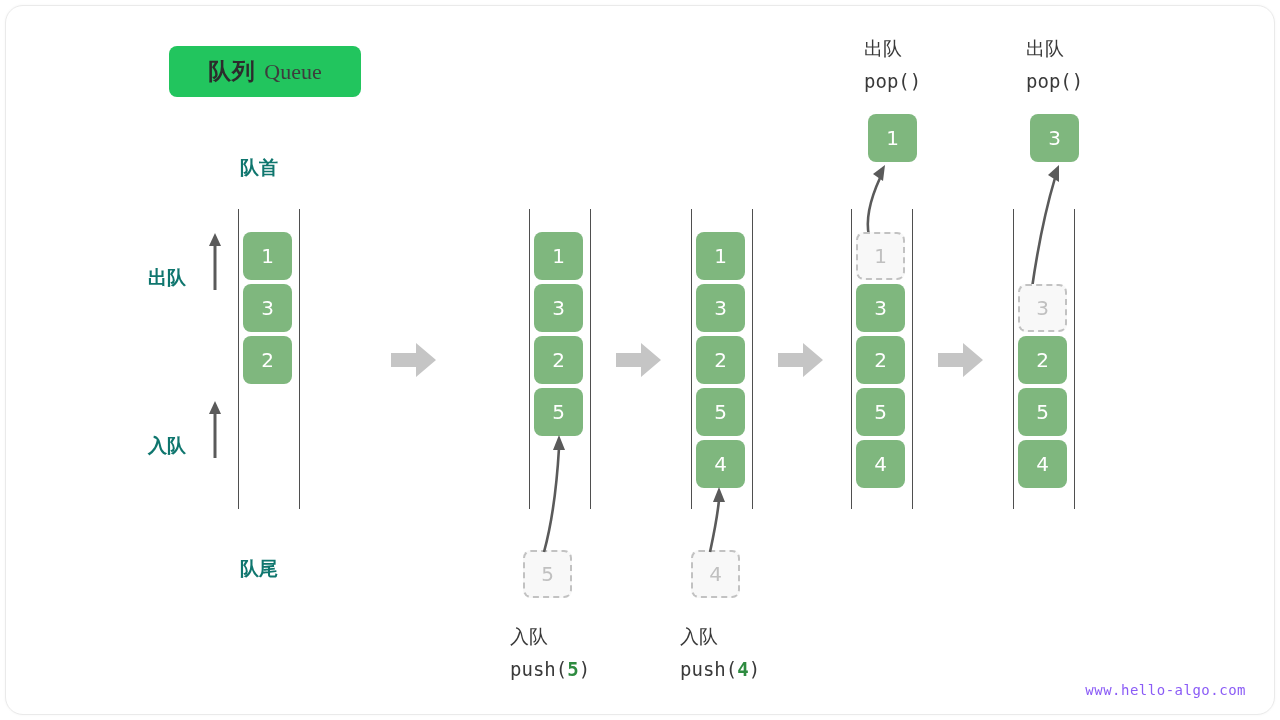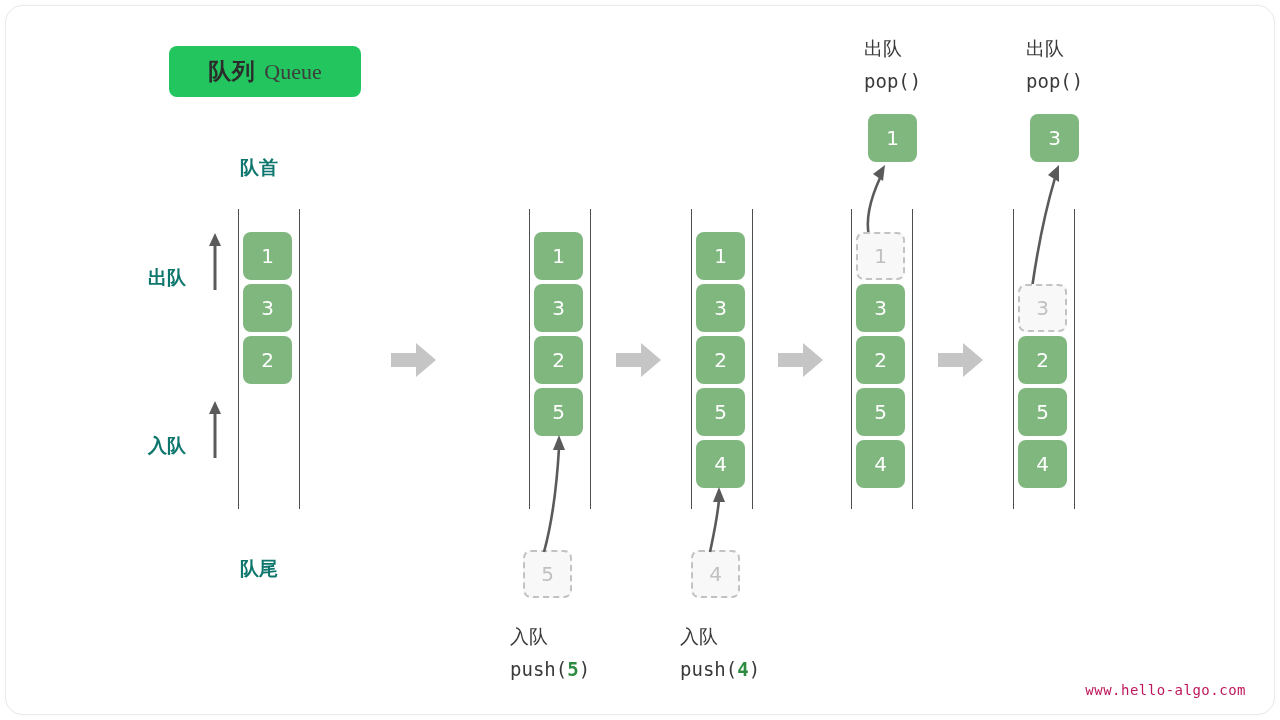--- a/index.html
+++ b/index.html
@@ -137,21 +137,21 @@
     position: absolute;
   }
 
   
   .watermark {
     position: absolute;
     right: 34px;
     bottom: 22px;
     font-family: "DejaVu Sans Mono", "Liberation Mono", monospace;
     font-size: 14px;
-    color: #be185d;
+    color: #8b5cf6;
     letter-spacing: 0.5px;
   }
 </style>
 </head>
 <body>
 
 <div id="canvas">
   <div class="card-frame"></div>
 
   <div class="title-badge">

